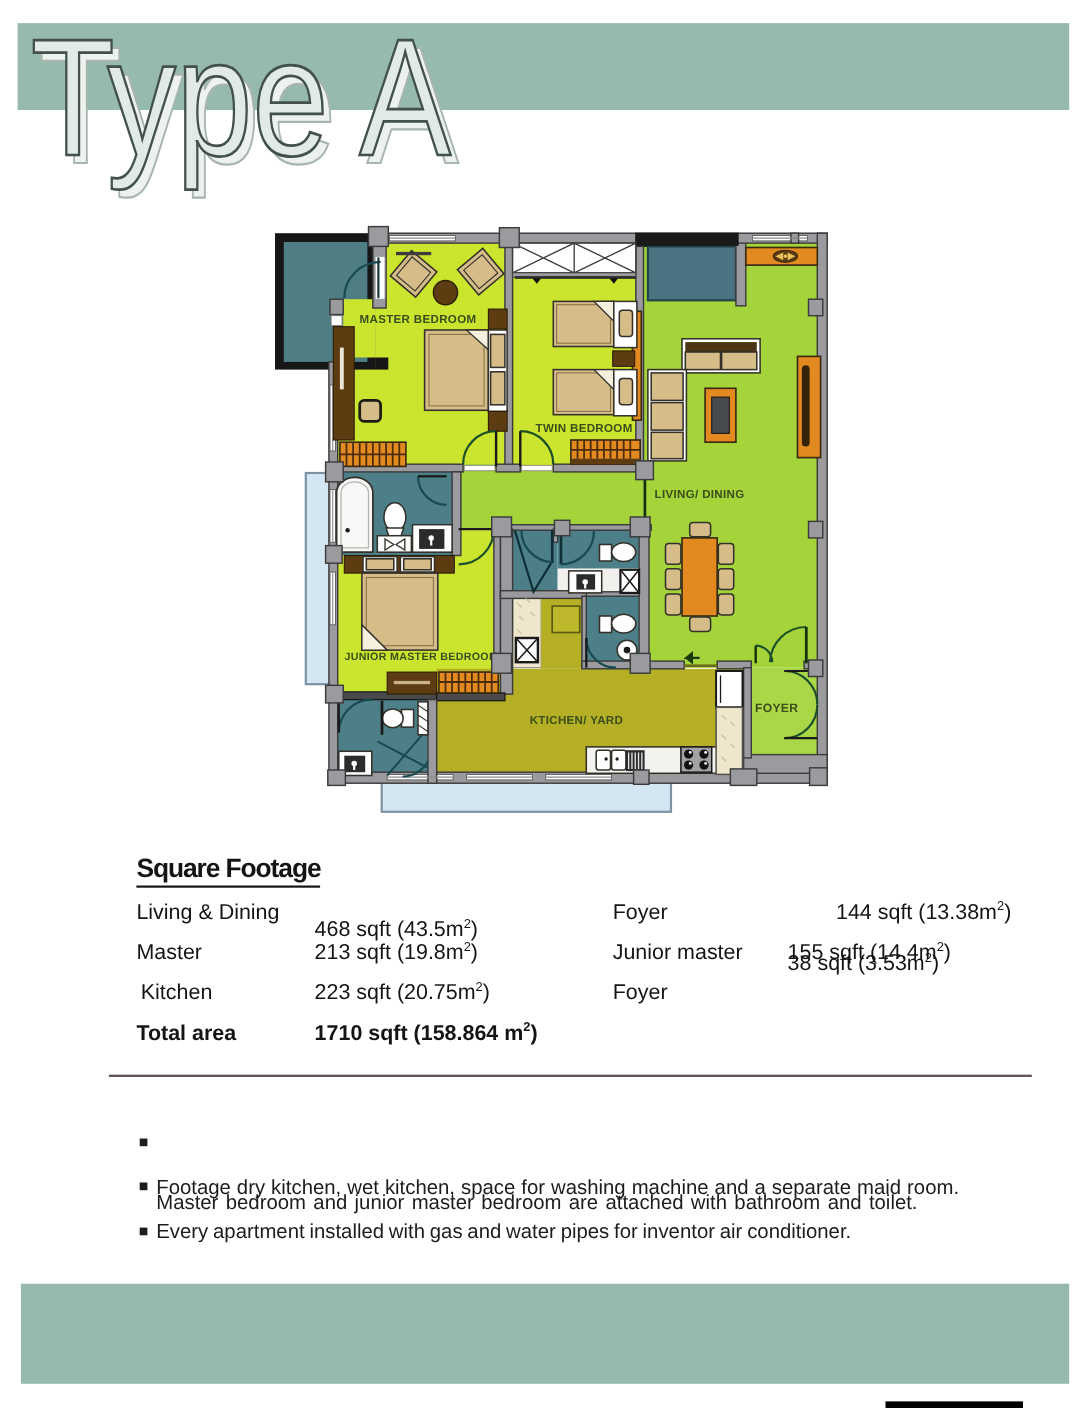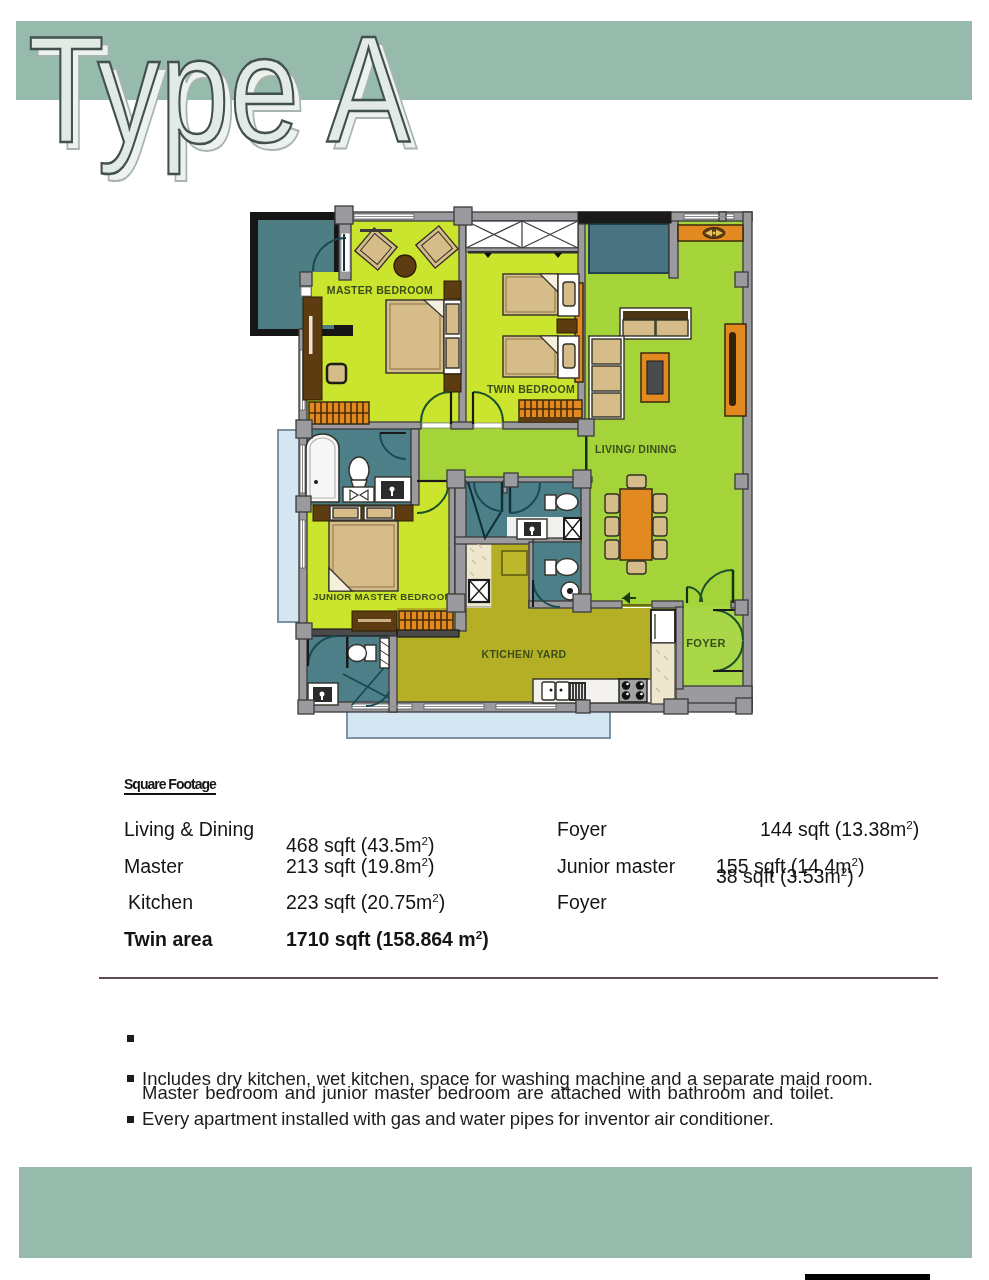--- a/index.html
+++ b/index.html
@@ -546,48 +546,48 @@
 
 <rect x="573" y="594" width="18" height="18" class="wall"></rect>
 
 <rect x="447" y="594" width="18" height="18" class="wall"></rect>
 
 <rect x="576" y="700" width="14" height="13" class="wall"></rect>
 
 <rect x="664" y="699" width="24" height="15" class="wall"></rect>
 </svg>
 
-<div class="abs" style="left:124px;top:776px;font-size:14px;font-weight:bold;letter-spacing:-1px;color:#141414;border-bottom:2px solid #141414;padding-bottom:1px;">Square Footage</div>
+<div class="abs" style="left:124px;top:776px;font-size:24px;font-weight:bold;letter-spacing:-1px;color:#141414;border-bottom:2px solid #141414;padding-bottom:1px;">Square Footage</div>
 
 <div class="abs" style="left:0;top:0;width:989px;font-size:19.5px;color:#141414;">
   <div class="abs" style="left:124px;top:818px;">Living &amp; Dining</div>
   <div class="abs" style="left:286px;top:818px;margin-top:16px;">468 sqft (43.5m<sup>2</sup>)</div>
   <div class="abs" style="left:557px;top:818px;">Foyer</div>
   <div class="abs" style="left:716px;top:818px;margin-left:44px;">144 sqft (13.38m<sup>2</sup>)</div>
 
   <div class="abs" style="left:124px;top:855px;">Master</div>
   <div class="abs" style="left:286px;top:855px;">213 sqft (19.8m<sup>2</sup>)</div>
   <div class="abs" style="left:557px;top:855px;">Junior master</div>
   <div class="abs" style="left:716px;top:855px;">155 sqft (14.4m<sup>2</sup>)</div>
 
   <div class="abs" style="left:128px;top:891px;">Kitchen</div>
   <div class="abs" style="left:286px;top:891px;">223 sqft (20.75m<sup>2</sup>)</div>
   <div class="abs" style="left:557px;top:891px;">Foyer</div>
   <div class="abs" style="left:716px;top:865px;">38 sqft (3.53m<sup>2</sup>)</div>
 
-  <div class="abs" style="left:124px;top:928px;font-weight:bold;">Twin area</div>
+  <div class="abs" style="left:124px;top:928px;font-weight:bold;">Total area</div>
   <div class="abs" style="left:286px;top:928px;font-weight:bold;">1710 sqft (158.864 m<sup>2</sup>)</div>
 </div>
 
 <div class="abs" style="left:99px;top:977px;width:839px;height:2px;background:#5d4a54;"></div>
 
 <div class="abs" style="left:0;top:0;width:989px;font-size:18.5px;color:#1c1c1c;">
   <div class="abs" style="left:127px;top:1035px;width:7px;height:7px;background:#1c1c1c;"></div>
   <div class="abs" style="left:142px;top:1082px;word-spacing:1.5px;text-align:right;">Master bedroom and junior master bedroom are attached with bathroom and toilet.</div>
   <div class="abs" style="left:127px;top:1075px;width:7px;height:7px;background:#1c1c1c;"></div>
-  <div class="abs" style="left:142px;top:1068px;word-spacing:0.3px;">Includes dry kitchen, wet kitchen, space for washing machine and a separate maid room.</div>
+  <div class="abs" style="left:142px;top:1068px;word-spacing:0.3px;">Footage dry kitchen, wet kitchen, space for washing machine and a separate maid room.</div>
   <div class="abs" style="left:127px;top:1116px;width:7px;height:7px;background:#1c1c1c;"></div>
   <div class="abs" style="left:142px;top:1108px;word-spacing:-0.8px;">Every apartment installed with gas and water pipes for inventor air conditioner.</div>
 </div>
 
 <div class="abs" style="left:19px;top:1167px;width:953px;height:91px;background:#96bbac;"></div>
 
 <div class="abs" style="left:805px;top:1274px;width:125px;height:6px;background:#000000;"></div>
 
 </body></html>

